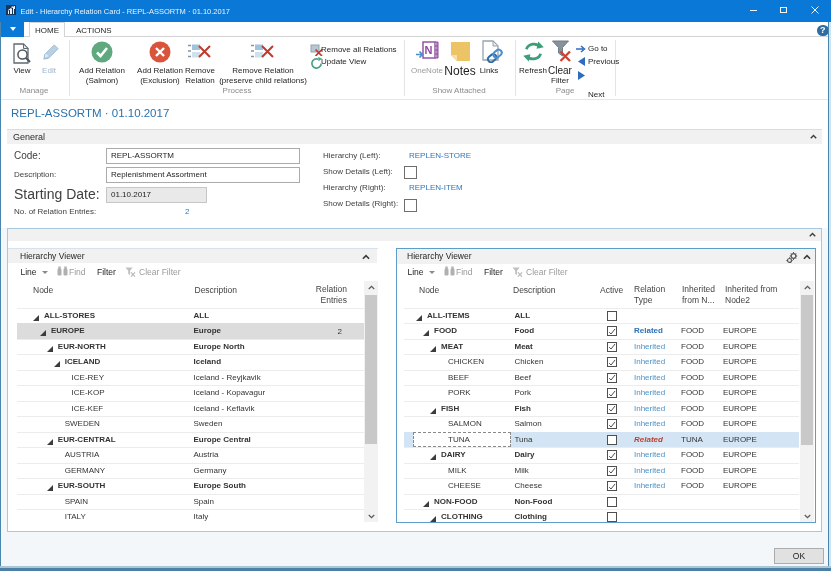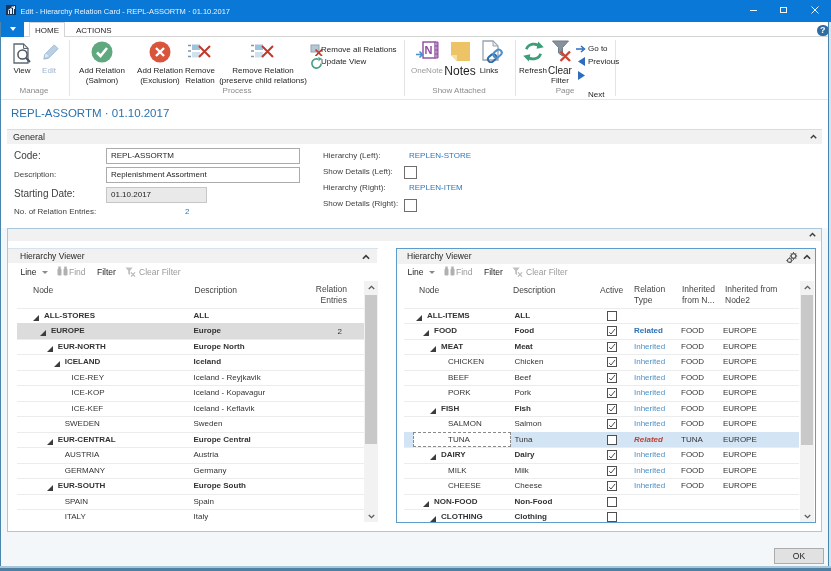--- a/index.html
+++ b/index.html
@@ -135,21 +135,21 @@
 <div style="position:absolute;left:11px;top:105.5px;font-size:11.5px;color:#2a72ae;font-weight:normal;white-space:nowrap;line-height:14.0px;">REPL-ASSORTM · 01.10.2017</div>
 <div style="position:absolute;left:7px;top:129px;width:815px;height:15px;background:#f1f1f1;border-top:1px solid #dcdcdc;"></div>
 <div style="position:absolute;left:13px;top:132px;font-size:9px;color:#2b2b2b;font-weight:normal;white-space:nowrap;line-height:11.5px;">General</div>
 <svg style="position:absolute;left:810px;top:134px;" width="7" height="5.5" viewBox="0 0 9 6">
       <polyline points="1,5 4.5,1.5 8,5" fill="none" stroke="#3b3b3b" stroke-width="1.8"></polyline>
     </svg>
 <div style="position:absolute;left:14px;top:151px;font-size:10px;color:#404040;font-weight:normal;white-space:nowrap;line-height:10.5px;">Code:</div>
 <div style="position:absolute;left:106px;top:147.5px;width:194px;height:16px;border:1px solid #ababab;background:#fff;font-size:8px;color:#1e1e1e;line-height:14px;padding-left:4px;">REPL-ASSORTM</div>
 <div style="position:absolute;left:14px;top:170px;font-size:8px;color:#404040;font-weight:normal;white-space:nowrap;line-height:10.5px;">Description:</div>
 <div style="position:absolute;left:106px;top:167px;width:194px;height:16px;border:1px solid #ababab;background:#fff;font-size:8px;color:#1e1e1e;line-height:14px;padding-left:4px;">Replenishment Assortment</div>
-<div style="position:absolute;left:14px;top:189px;font-size:10px;color:#404040;font-weight:normal;white-space:nowrap;line-height:10.5px;text-align:right;">Starting Date:</div>
+<div style="position:absolute;left:14px;top:189px;font-size:14px;color:#404040;font-weight:normal;white-space:nowrap;line-height:10.5px;text-align:right;">Starting Date:</div>
 <div style="position:absolute;left:106px;top:186.5px;width:101px;height:16px;border:1px solid #c6c6c6;background:#e9e9e9;font-size:8px;color:#1e1e1e;line-height:14px;padding-left:4px;">01.10.2017</div>
 <div style="position:absolute;left:14px;top:207px;font-size:8px;color:#404040;font-weight:normal;white-space:nowrap;line-height:10.5px;">No. of Relation Entries:</div>
 <div style="position:absolute;left:185px;top:207px;font-size:8px;color:#2e78ba;font-weight:normal;white-space:nowrap;line-height:10.5px;">2</div>
 <div style="position:absolute;left:323px;top:150.5px;font-size:8px;color:#404040;font-weight:normal;white-space:nowrap;line-height:10.5px;">Hierarchy (Left):</div>
 <div style="position:absolute;left:409px;top:150.5px;font-size:8px;color:#2e78ba;font-weight:normal;white-space:nowrap;line-height:10.5px;">REPLEN-STORE</div>
 <div style="position:absolute;left:323px;top:166.5px;font-size:8px;color:#404040;font-weight:normal;white-space:nowrap;line-height:10.5px;">Show Details (Left):</div>
 <div style="position:absolute;left:403.5px;top:166px;width:13px;height:13px;border:1px solid #6e6e6e;background:#fff;"></div>
 <div style="position:absolute;left:323px;top:182.5px;font-size:8px;color:#404040;font-weight:normal;white-space:nowrap;line-height:10.5px;">Hierarchy (Right):</div>
 <div style="position:absolute;left:409px;top:182.5px;font-size:8px;color:#2e78ba;font-weight:normal;white-space:nowrap;line-height:10.5px;">REPLEN-ITEM</div>
 <div style="position:absolute;left:323px;top:198.5px;font-size:8px;color:#404040;font-weight:normal;white-space:nowrap;line-height:10.5px;">Show Details (Right):</div>

